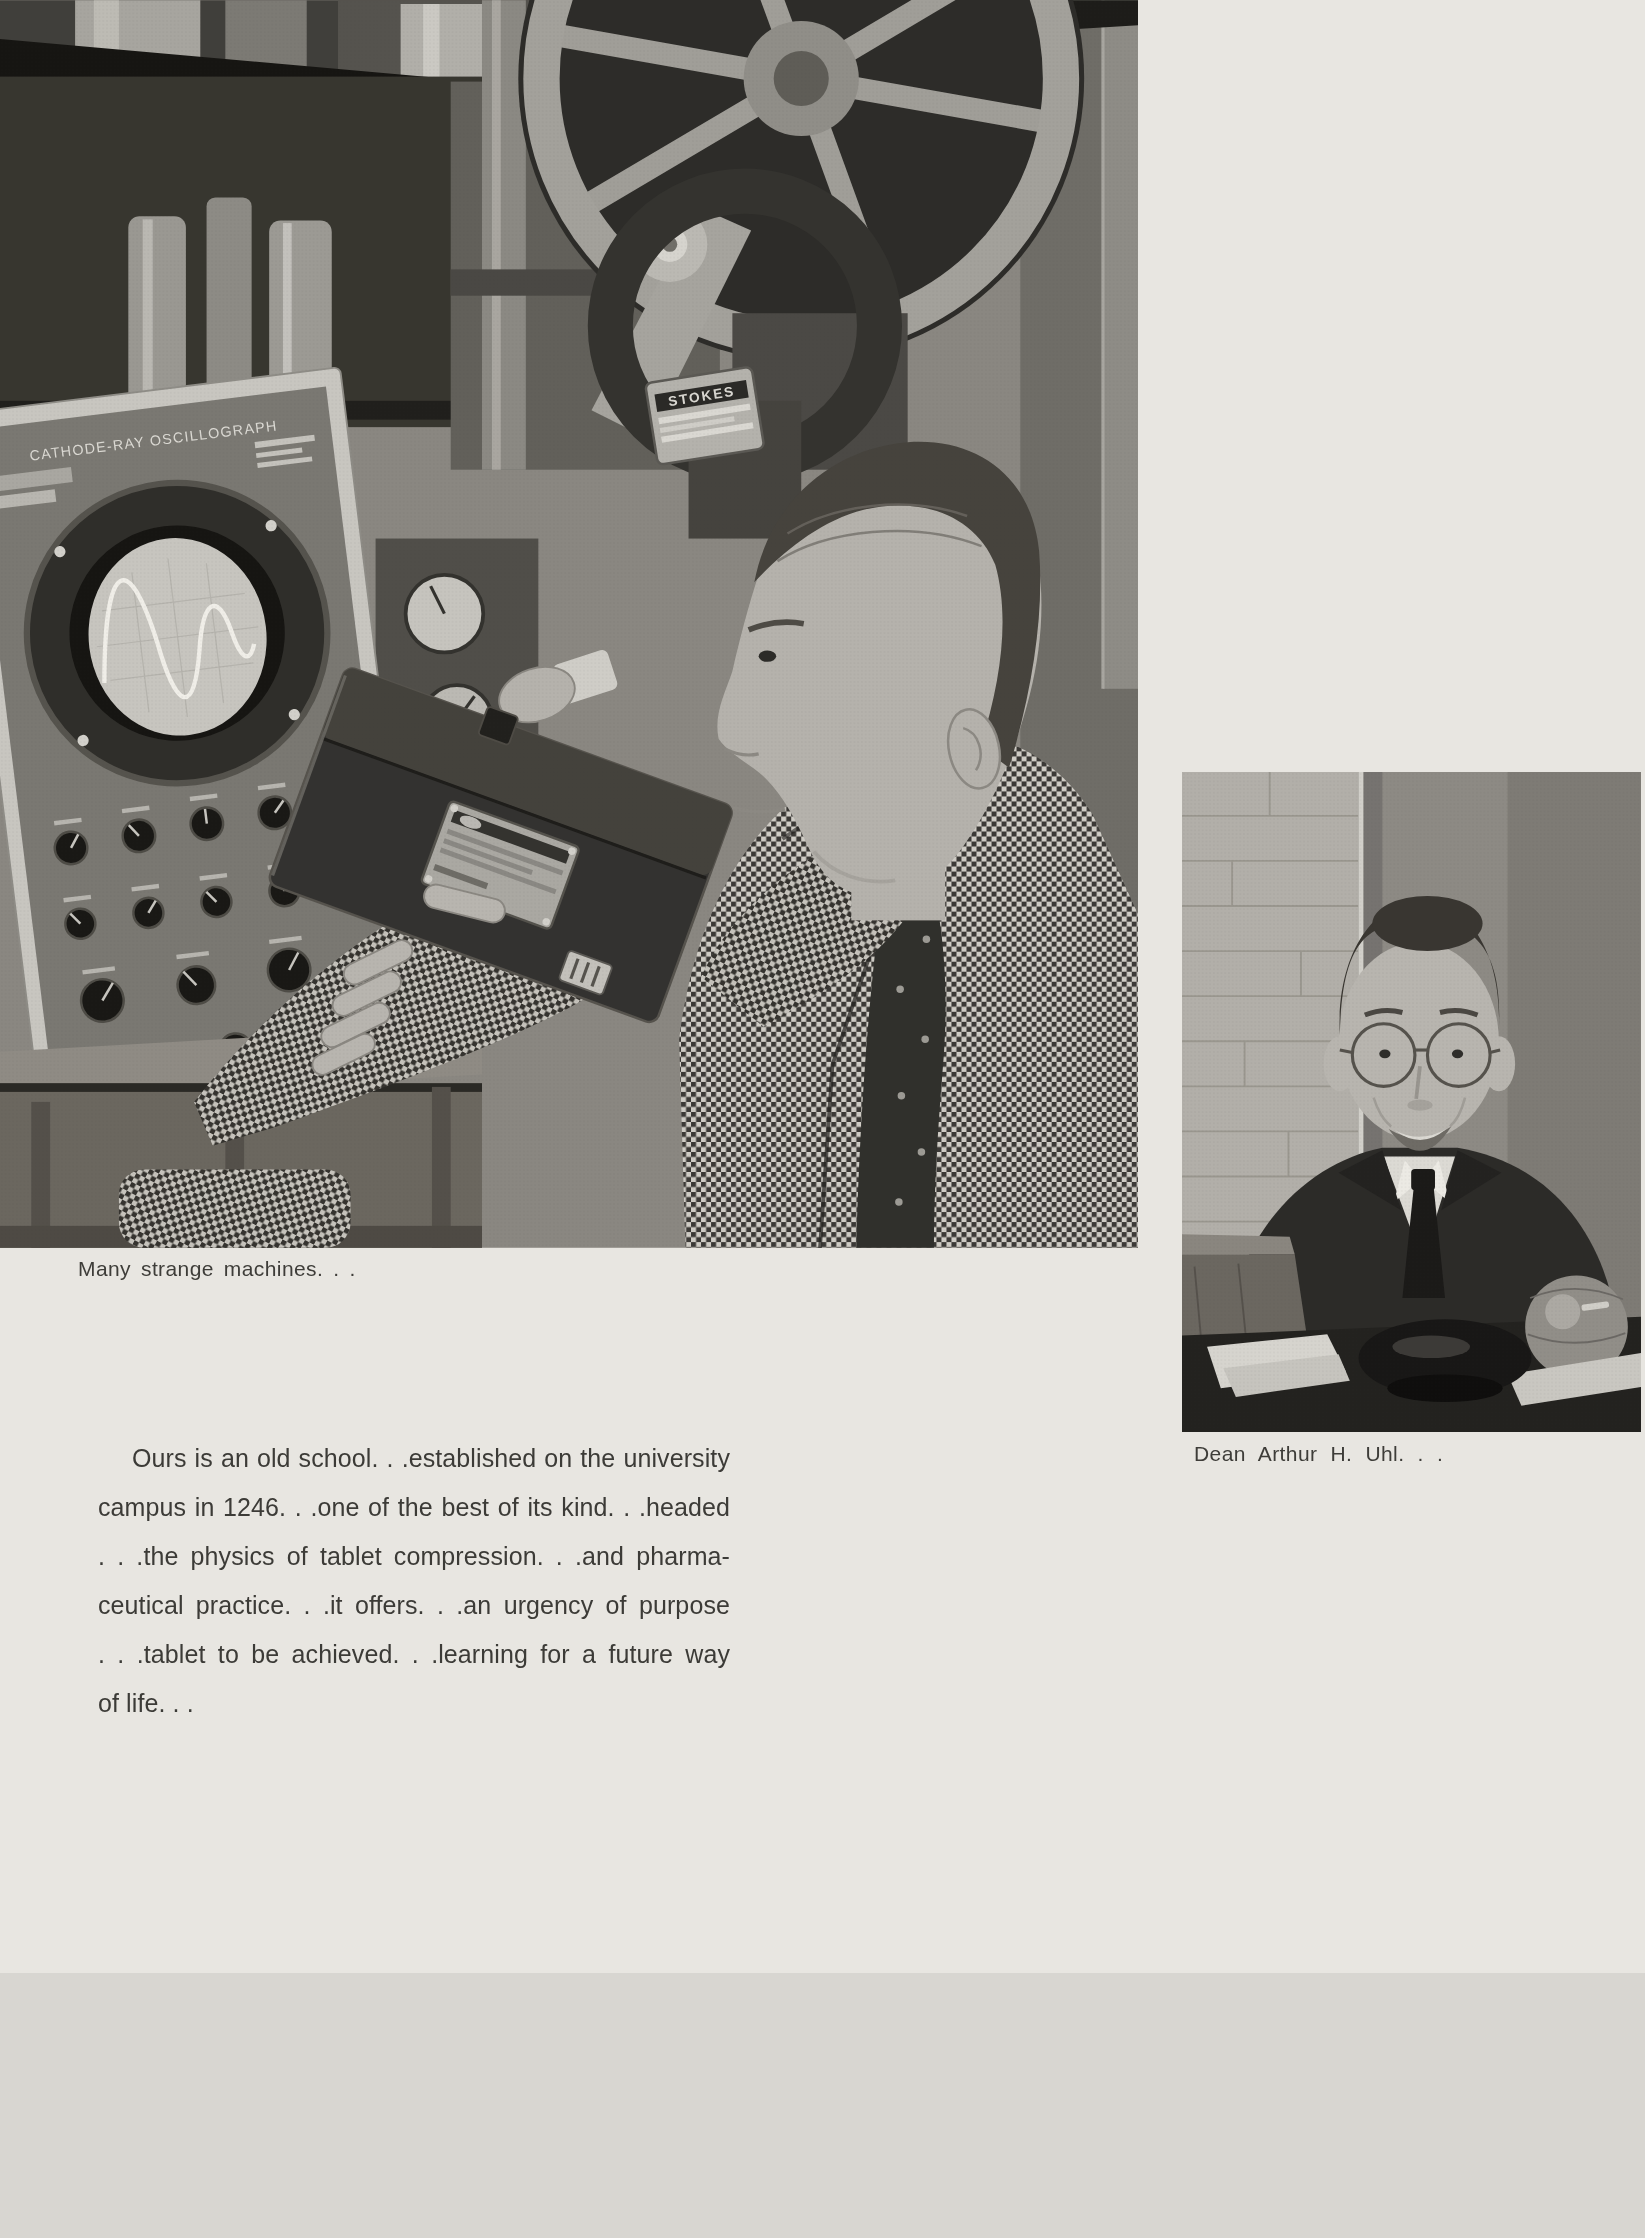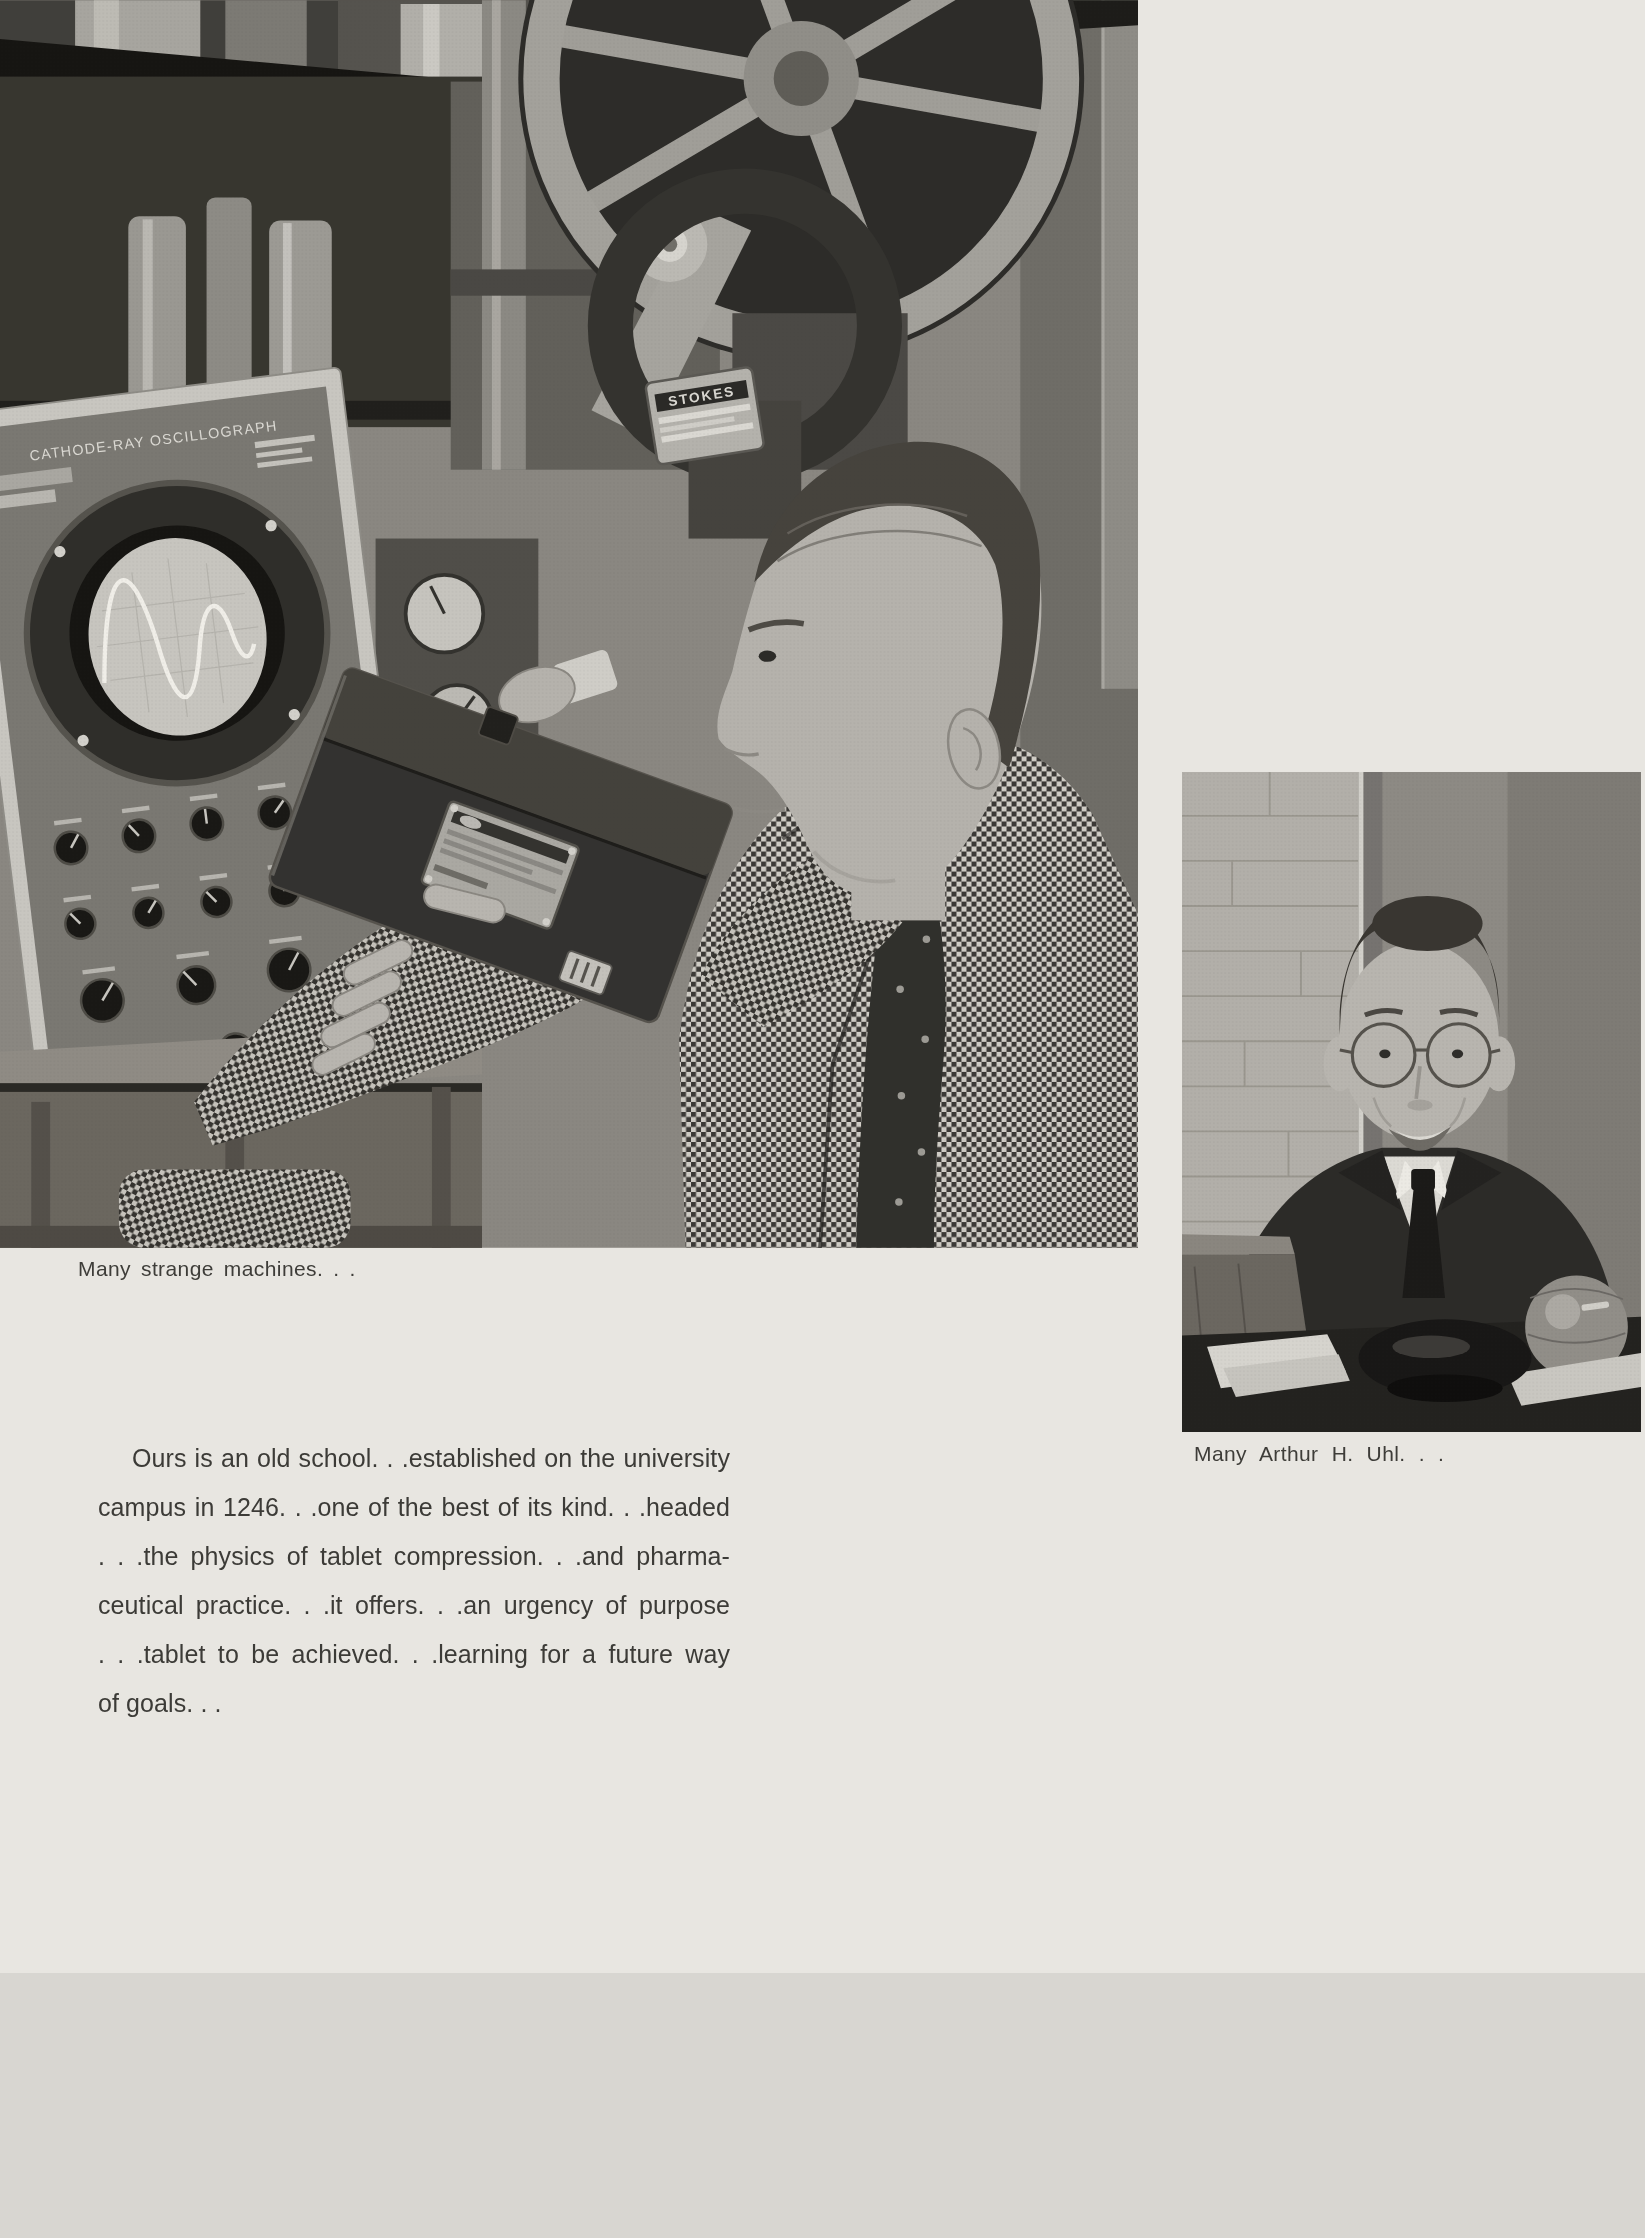--- a/index.html
+++ b/index.html
@@ -402,27 +402,27 @@
         <polygon points="520,962 733,928 733,982 542,1012" fill="#c9c7c1"></polygon>
         <ellipse cx="420" cy="936" rx="138" ry="62" fill="#181716"></ellipse>
         <ellipse cx="398" cy="918" rx="62" ry="18" fill="#3c3a37"></ellipse>
         <ellipse cx="420" cy="984" rx="92" ry="22" fill="#0f0e0d"></ellipse>
       </g>
 
       <rect x="0" y="0" width="733" height="1054" fill="url(#pdots)"></rect>
     </svg>
   </div>
 
-  <div class="caption caption-portrait">Many Arthur H. Uhl. . .</div>
+  <div class="caption caption-portrait">Dean Arthur H. Uhl. . .</div>
 
   <div class="paragraph">
     <div class="pline pline-first">Ours is an old school. . .established on the university</div>
     <div class="pline">campus in 1246. . .one of the best of its kind. . .headed</div>
     <div class="pline">. . .the physics of tablet compression. . .and pharma-</div>
     <div class="pline">ceutical practice. . .it offers. . .an urgency of purpose</div>
     <div class="pline">. . .tablet to be achieved. . .learning for a future way</div>
-    <div class="pline pline-last">of goals. . .</div>
+    <div class="pline pline-last">of life. . .</div>
   </div>
 
   <div class="page-number">185</div>
 
 </div>
 
 
 </body></html>

